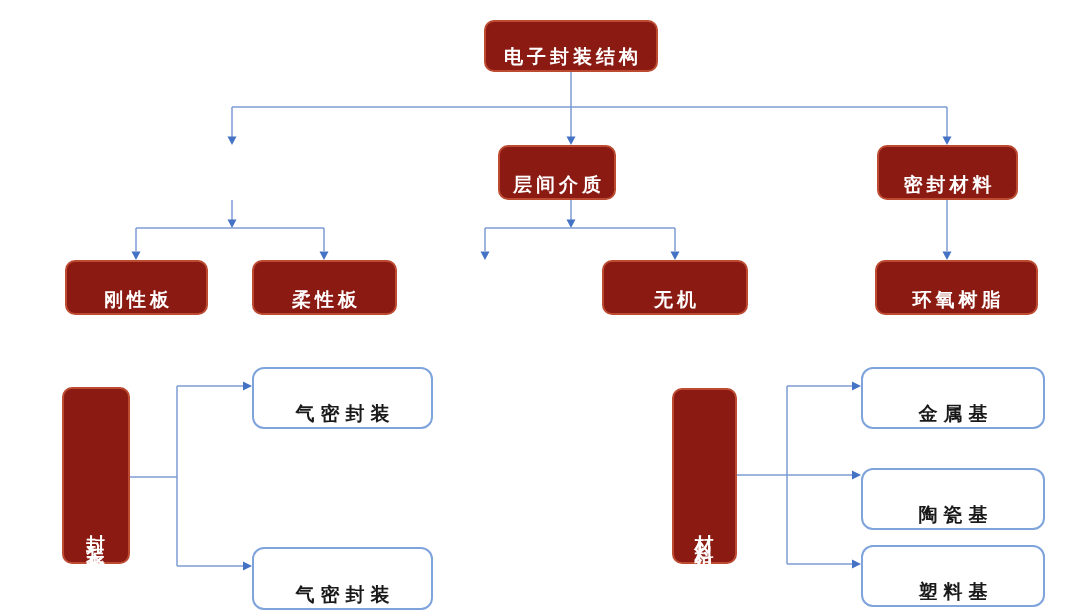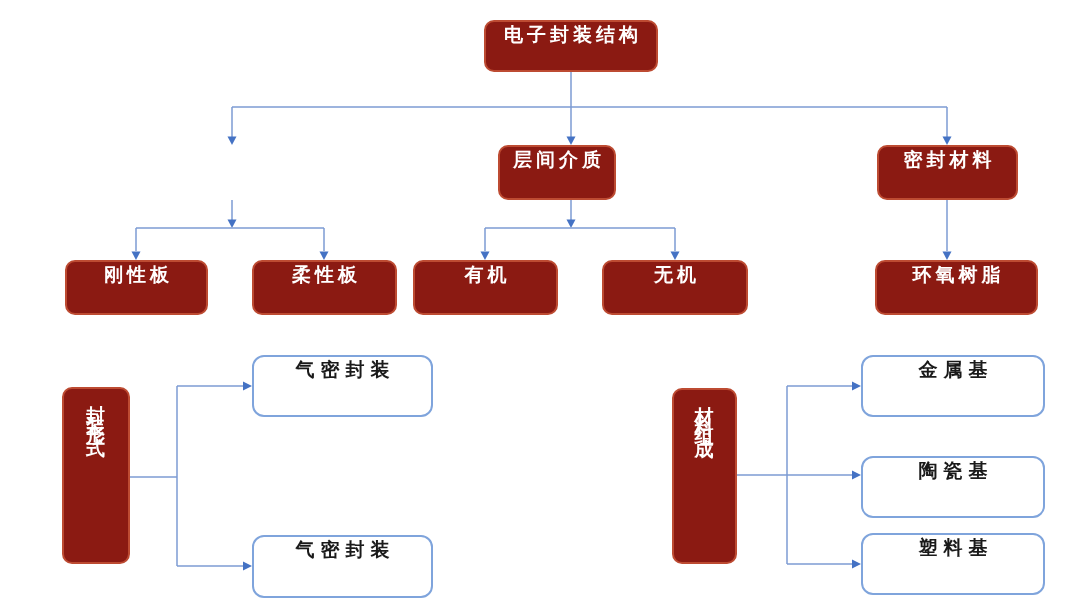--- a/index.html
+++ b/index.html
@@ -13,41 +13,42 @@
   }
   .overlay {
     position: absolute;
     left: 0; top: 0;
     width: 1080px; height: 610px;
     pointer-events: none;
   }
   .node {
     position: absolute;
     display: flex;
-    align-items: flex-start;
+    align-items: flex-end;
     justify-content: center;
     box-sizing: border-box;
     text-align: center;
   }
   .red {
     background: #8B1A12;
     border: 2px solid #BD4B32;
     border-radius: 10px;
     color: #ffffff;
     font-weight: bold;
     font-size: 19px;
   }
   .red .lbl { letter-spacing: 4px; text-indent: 4px; }
   .leaf {
     background: #ffffff;
     border: 2px solid #7FA4DC;
     border-radius: 12px;
     color: #1a1a1a;
     font-weight: bold;
     font-size: 19px;
+    margin-top: 12px;
   }
   .leaf .lbl { letter-spacing: 6px; text-indent: 6px; }
   .vert .lbl {
     writing-mode: vertical-rl;
     text-orientation: upright;
     letter-spacing: 11px;
     text-indent: 0;
     line-height: 1;
   }
   line, polyline { stroke: #7C9BD3; stroke-width: 1.5; fill: none; }
@@ -121,23 +122,20 @@
   <div class="node red" style="left:877px;top:145px;width:141px;height:55px">
     <span class="lbl">密封材料</span>
   </div>
 
   <div class="node red" style="left:65px;top:260px;width:143px;height:55px">
     <span class="lbl">刚性板</span>
   </div>
   <div class="node red" style="left:252px;top:260px;width:145px;height:55px">
     <span class="lbl">柔性板</span>
   </div>
-  <div class="node red" style="left:413px;top:260px;width:145px;height:55px">
-    <span class="lbl">有机</span>
-  </div>
   <div class="node red" style="left:602px;top:260px;width:146px;height:55px">
     <span class="lbl">无机</span>
   </div>
   <div class="node red" style="left:875px;top:260px;width:163px;height:55px">
     <span class="lbl">环氧树脂</span>
   </div>
 
   <div class="node red vert" style="left:62px;top:387px;width:68px;height:177px">
     <span class="lbl">封装形式</span>
   </div>

